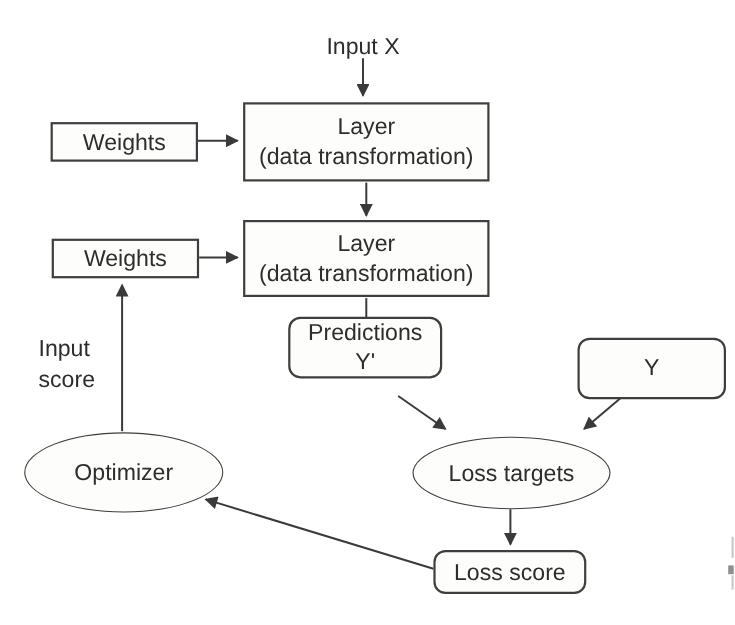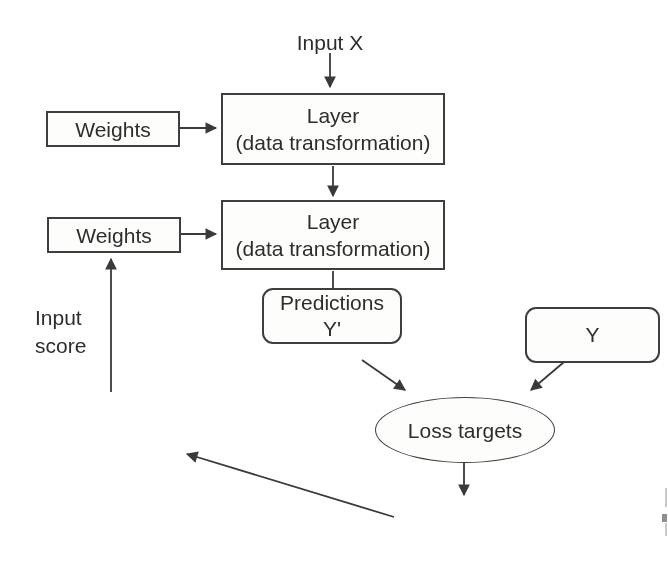--- a/index.html
+++ b/index.html
@@ -108,21 +108,27 @@
 
   <div class="node rounded" style="left:262px; top:288px; width:140px; height:56px; line-height:26px;">
     <span>Predictions</span>
     <span>Y'</span>
   </div>
 
   <div class="node rounded" style="left:525px; top:307px; width:135px; height:56px; line-height:26px;">
     <span>Y</span>
   </div>
 
+  <div class="node rounded" style="left:394px; top:500px; width:139px; height:40px;">
+    <span>Loss score</span>
+  </div>
 
+  <div class="node ellipse" style="left:22px; top:393px; width:181px; height:73px;">
+    <span>Optimizer</span>
+  </div>
 
   <div class="node ellipse" style="left:375px; top:397px; width:180px; height:66px;">
     <span>Loss targets</span>
   </div>
 
   <div class="frag" style="left:665px; top:488px; width:2px; height:19px;"></div>
   <div class="frag frag-dark" style="left:662px; top:514px; width:5px; height:8px;"></div>
   <div class="frag" style="left:665px; top:523px; width:2px; height:13px;"></div>
 
 </div>

